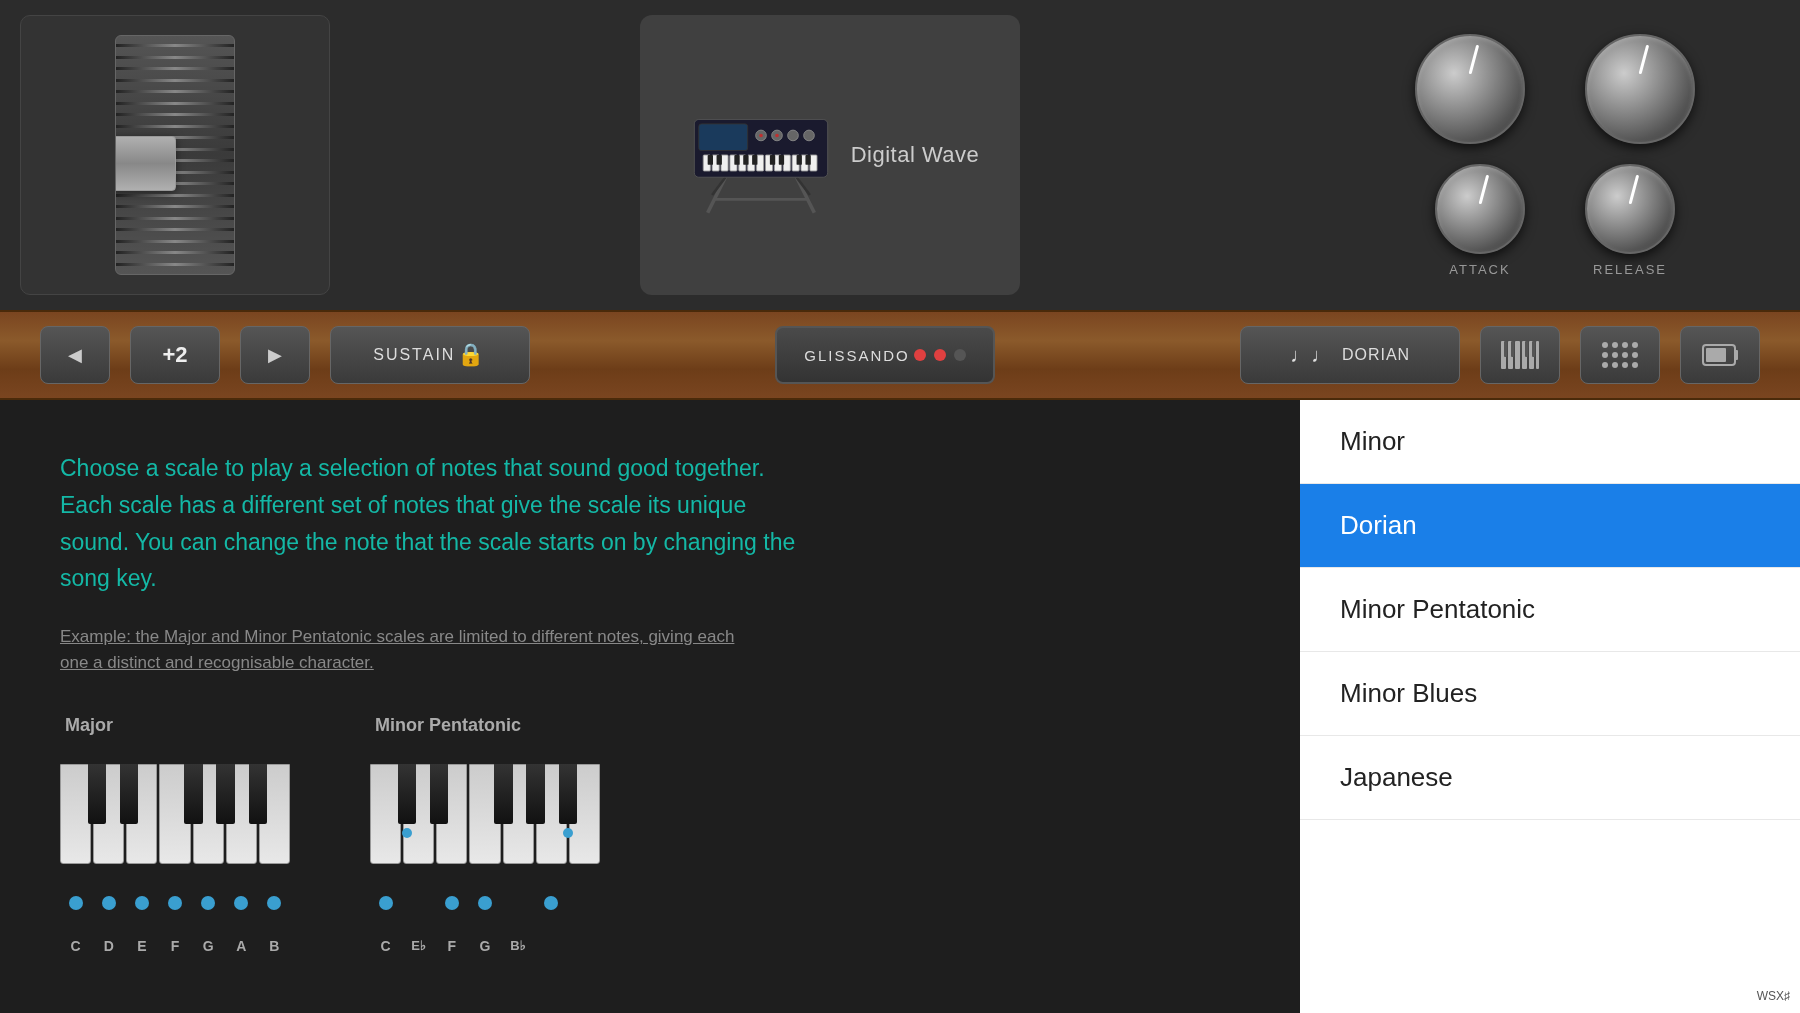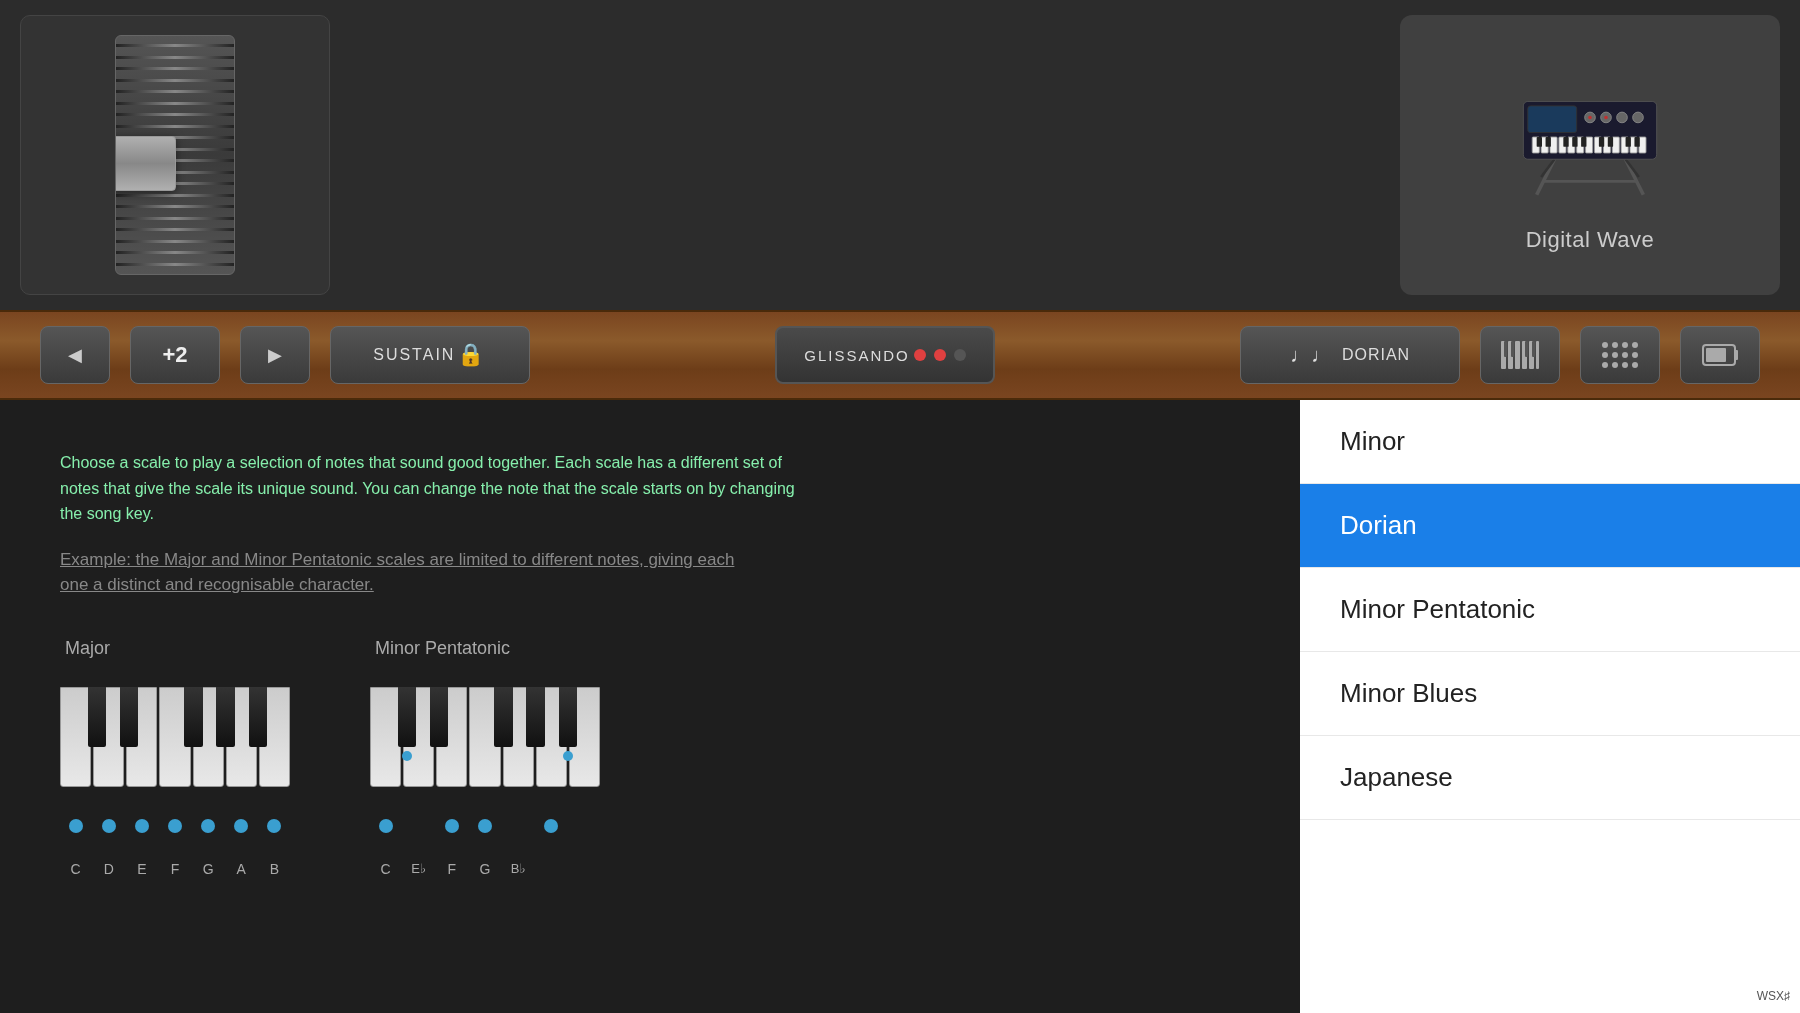--- a/index.html
+++ b/index.html
@@ -71,21 +71,21 @@
       box-shadow: 0 2px 8px rgba(0,0,0,0.5);
     }
 
     
     .center-instrument {
       width: 380px;
       height: 280px;
       background: #404040;
       border-radius: 12px;
       display: flex;
-      flex-direction: column;
+      flex-direction: row;
       align-items: center;
       justify-content: center;
       gap: 10px;
     }
     .instrument-image {
       width: 160px;
       height: 160px;
       display: flex;
       align-items: center;
       justify-content: center;
@@ -240,25 +240,25 @@
       position: relative;
     }
 
     
     .left-content {
       flex: 1;
       padding: 50px 60px;
       color: #ccc;
     }
     .description-text {
-      font-size: 16px;
+      font-size: 23px;
       line-height: 1.6;
-      color: #86efac;
+      color: #14b8a6;
       max-width: 750px;
-      margin-bottom: 20px;
+      margin-bottom: 27px;
     }
     .example-text {
       font-size: 17px;
       line-height: 1.5;
       color: #888;
       max-width: 700px;
       margin-bottom: 40px;
       text-decoration: underline;
     }
 
@@ -266,20 +266,21 @@
     .piano-diagrams {
       display: flex;
       gap: 80px;
       margin-top: 20px;
     }
     .piano-diagram {
       display: flex;
       flex-direction: column;
       align-items: center;
       gap: 28px;
+      font-weight: bold;
     }
     .piano-label {
       color: #aaa;
       font-size: 18px;
       align-self: flex-start;
       margin-left: 5px;
     }
     .blue-dot {
       width: 14px;
       height: 14px;
@@ -398,20 +399,40 @@
         <circle cx="126" cy="48" r="6" fill="#666" stroke="#888"></circle>
         <circle cx="144" cy="48" r="6" fill="#666" stroke="#888"></circle>
 
         <circle cx="90" cy="48" r="2" fill="#c03030"></circle>
         <circle cx="108" cy="48" r="2" fill="#c03030"></circle>
       </svg>
     </div>
     <div class="instrument-name">Digital Wave</div>
   </div>
 
+  <div class="right-knobs-area">
+    <div class="knobs-row">
+      <div class="knob-container">
+        <div class="knob" style="width:110px;height:110px;"></div>
+      </div>
+      <div class="knob-container">
+        <div class="knob" style="width:110px;height:110px;"></div>
+      </div>
+    </div>
+    <div class="knobs-row">
+      <div class="knob-container">
+        <div class="knob knob-small"></div>
+        <div class="knob-label">ATTACK</div>
+      </div>
+      <div class="knob-container">
+        <div class="knob knob-small"></div>
+        <div class="knob-label">RELEASE</div>
+      </div>
+    </div>
+  </div>
 </div>
 
 <div class="wood-toolbar">
   <div class="toolbar-btn nav-btn">
     <span>◀</span>
   </div>
   <div class="toolbar-btn step-btn">
     <span>+2</span>
   </div>
   <div class="toolbar-btn nav-btn">

